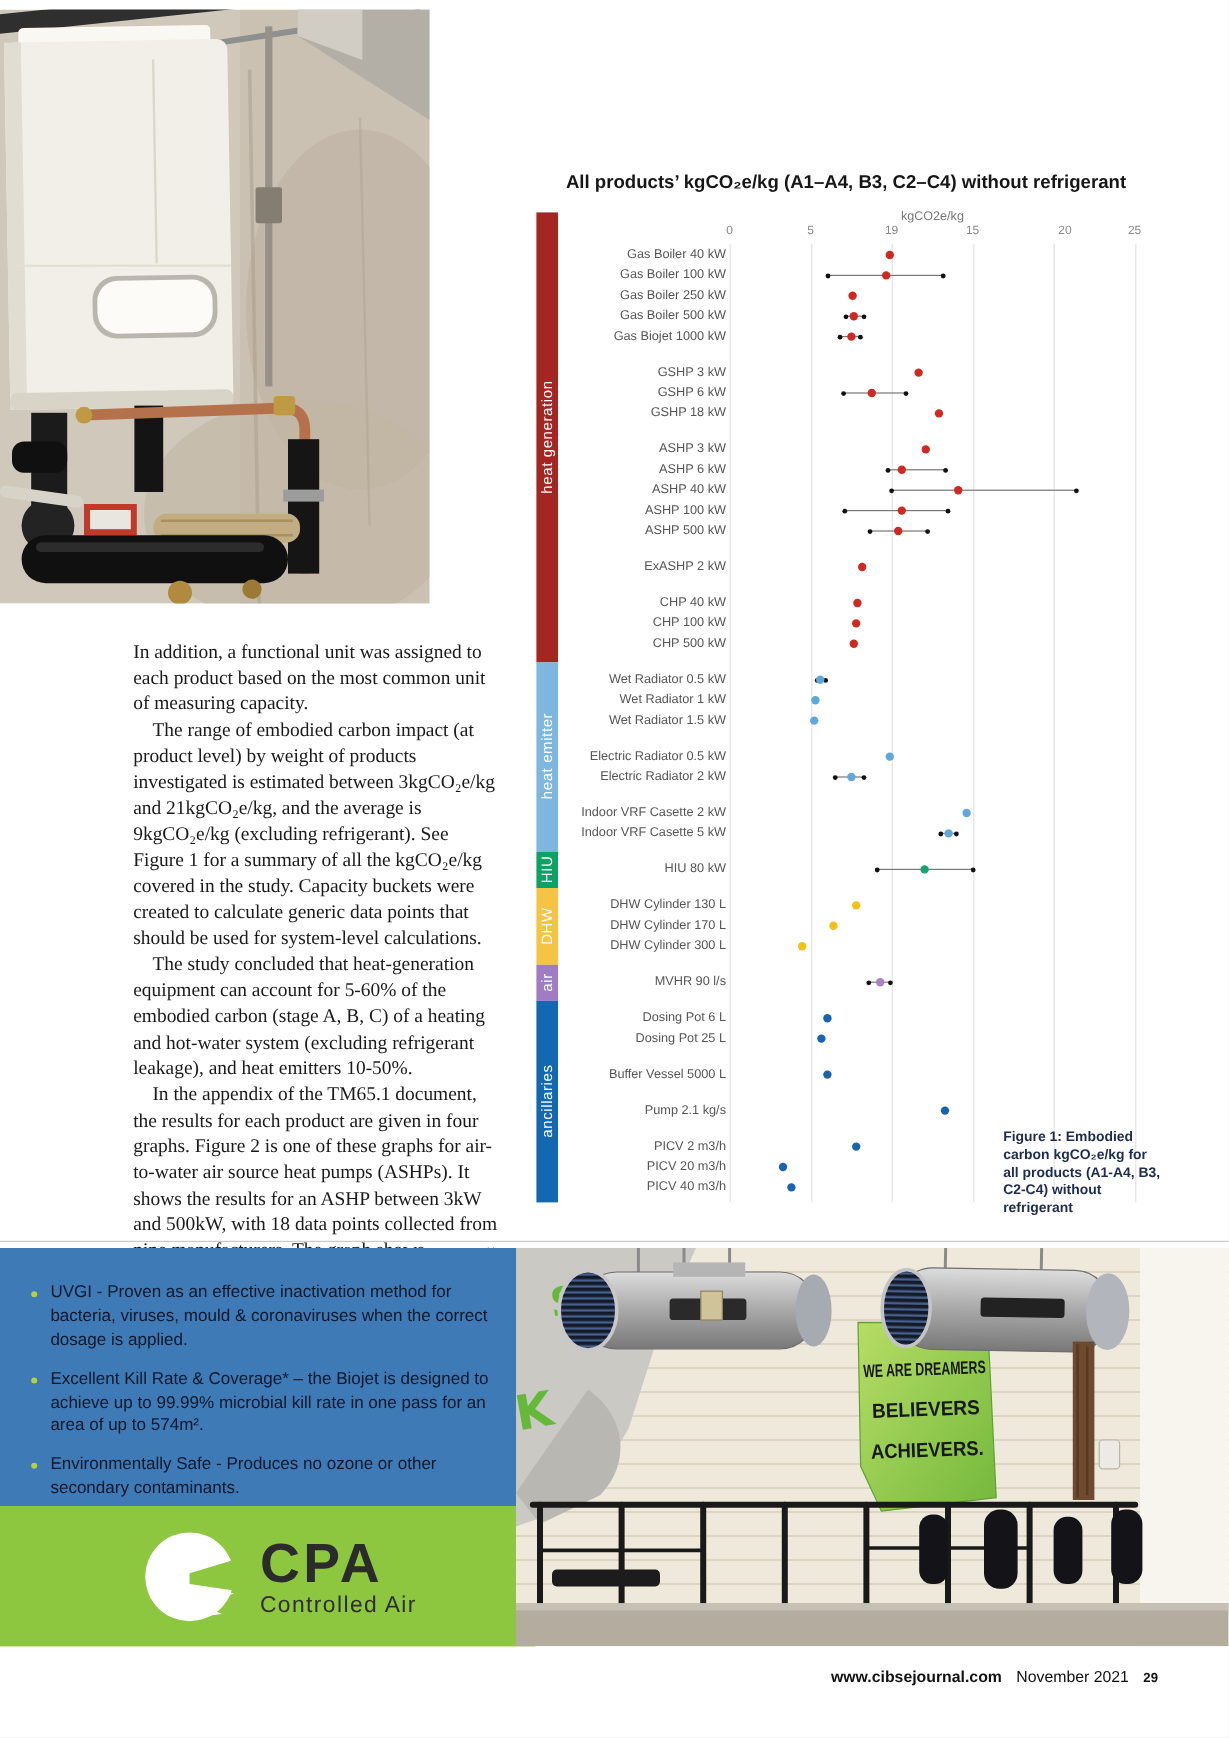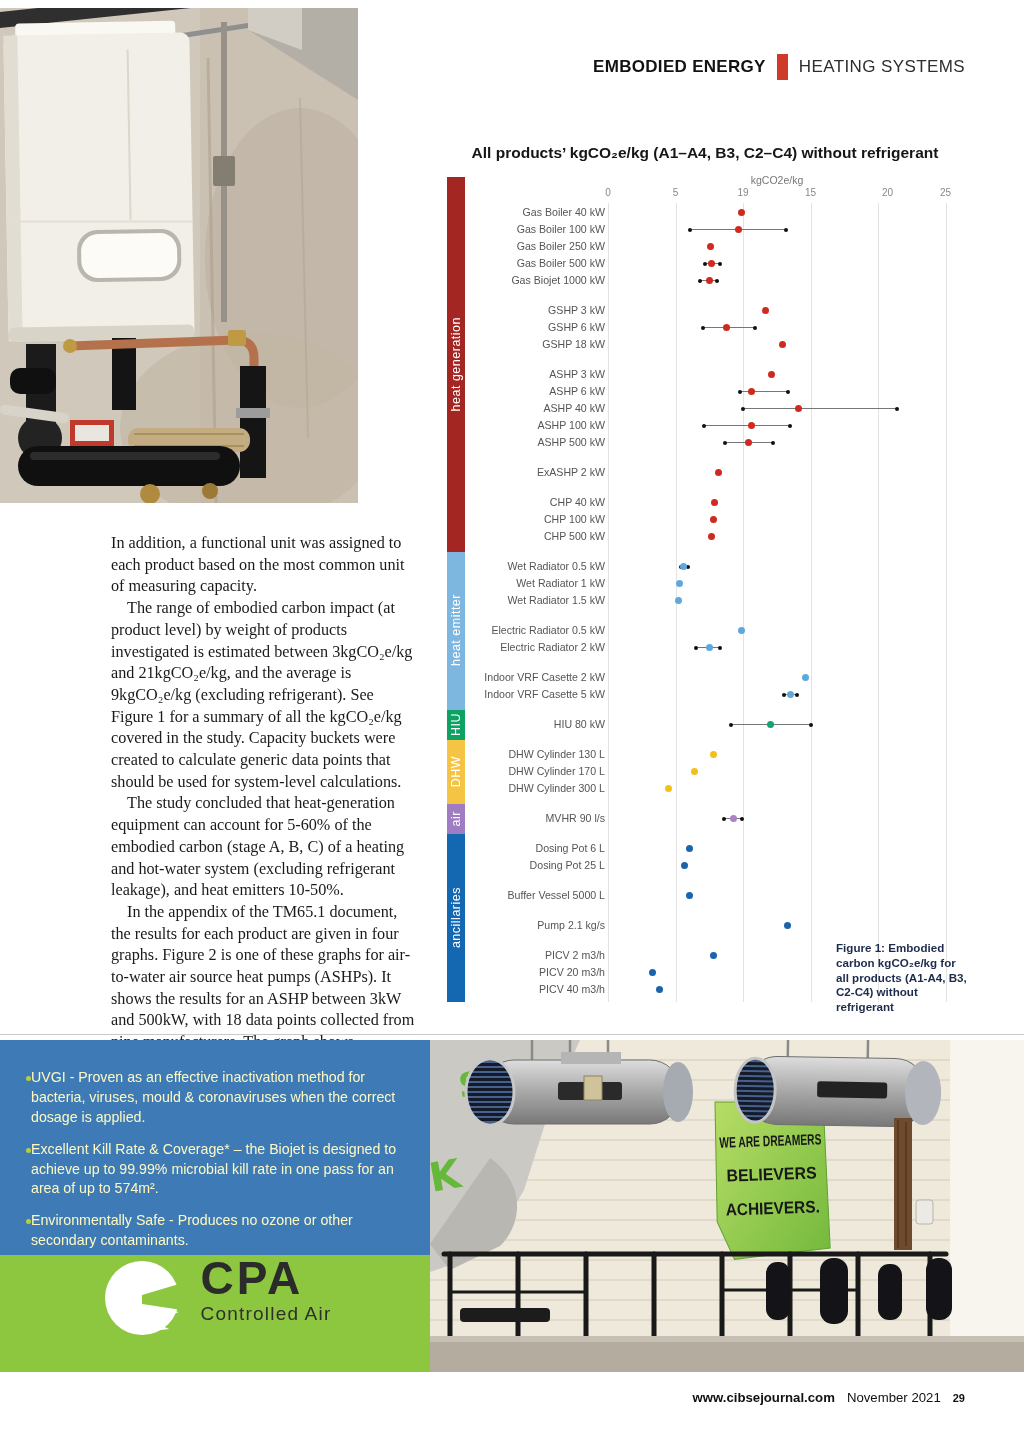--- a/index.html
+++ b/index.html
@@ -41,24 +41,24 @@
   .end-dot{position:absolute;width:4px;height:4px;border-radius:50%;background:#111;}
   .dot{position:absolute;width:7px;height:7px;border-radius:50%;}
   .figure-caption{position:absolute;left:836px;top:941px;width:134px;font-weight:bold;
                   font-size:11.6px;line-height:1.28;color:#1d2b4d;}
 
   
   .ad-rule{position:absolute;left:0;top:1034px;width:1024px;height:1px;background:#c9c9c9;}
   .ad{position:absolute;left:0;top:1040px;width:1024px;height:332px;}
   .ad-left{position:absolute;left:0;top:0;width:430px;height:215px;background:#3e7bb6;}
   .ad-bullets{list-style:none;margin:0;padding:28px 18px 0 26px;}
-  .ad-bullets li{display:flex;color:#fef9c3;font-size:14.2px;line-height:1.4;margin-bottom:12px;}
+  .ad-bullets li{display:flex;gap:11px;color:#0f172a;font-size:14.2px;line-height:1.4;margin-bottom:12px;}
   .ad-bullets .marker{flex:none;width:5px;height:5px;border-radius:50%;margin-top:8px;}
   .ad-cpa{position:absolute;left:0;top:215px;width:430px;height:117px;background:#8dc63f;
-          display:flex;justify-content:center;gap:16px;}
+          display:flex;align-items:center;justify-content:center;gap:16px;padding-left:16px;}
   .cpa-name{font-weight:bold;font-size:46px;line-height:1;letter-spacing:3px;color:#2b2b2b;}
   .cpa-tag{font-size:19px;color:#2f2f2f;letter-spacing:1.2px;margin-top:2px;}
   .ad-photo{position:absolute;left:430px;top:0;width:594px;height:332px;overflow:hidden;}
 
   
   .footer{position:absolute;top:1390px;right:59px;display:flex;align-items:baseline;gap:12px;
           font-size:13.2px;color:#111;}
   .footer .site{font-weight:bold;}
   .footer .page-no{font-weight:bold;font-size:11px;}
 </style>
@@ -111,25 +111,20 @@
       <line x1="134" y1="426" x2="244" y2="426" stroke="#a8905f" stroke-width="2"></line>
       <line x1="134" y1="438" x2="244" y2="438" stroke="#a8905f" stroke-width="2"></line>
       <rect x="18" y="438" width="222" height="40" rx="20" fill="#101010"></rect>
       <rect x="30" y="444" width="190" height="8" rx="4" fill="#2c2c2c"></rect>
       <circle cx="150" cy="486" r="10" fill="#b08a3e"></circle>
       <circle cx="210" cy="483" r="8" fill="#9c7a36"></circle>
       <rect x="0" y="396" width="70" height="10" rx="5" fill="#d8d3c9" transform="rotate(8 0 400)"></rect>
     </svg>
   </div>
 
-  <div class="masthead">
-    <span class="section">EMBODIED ENERGY</span>
-    <span class="bar"></span>
-    <span class="topic">HEATING SYSTEMS</span>
-  </div>
 
   <div class="chart-title">All products’ kgCO₂e/kg (A1–A4, B3, C2–C4) without refrigerant</div>
   <div class="chart-plot" id="chartPlot" style="height: 825px;">
       <div class="axis-label">kgCO2e/kg</div>
       <div class="grid" style="left: 161px; top: 26px; height: 799px;"></div>
       <div class="tick" style="left: 146px;">0</div>
       <div class="grid" style="left: 228.5px; top: 26px; height: 799px;"></div>
       <div class="tick" style="left: 213.5px;">5</div>
       <div class="grid" style="left: 296px; top: 26px; height: 799px;"></div>
       <div class="tick" style="left: 281px;">19</div>

